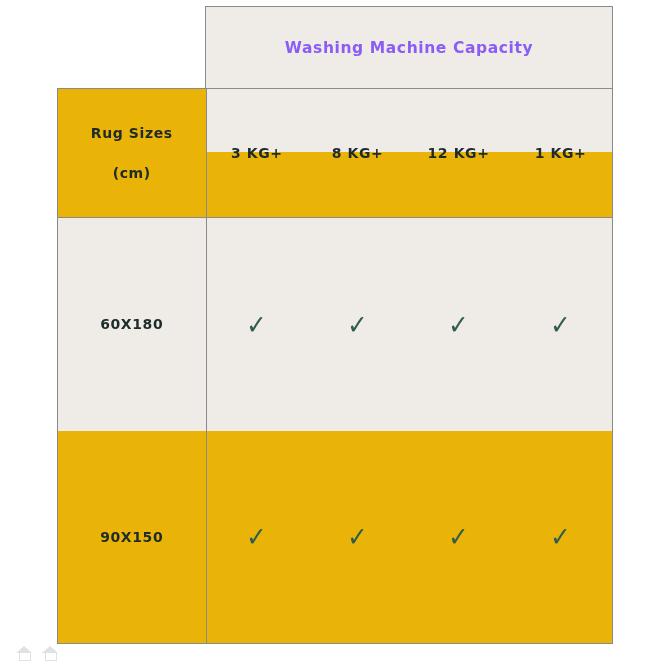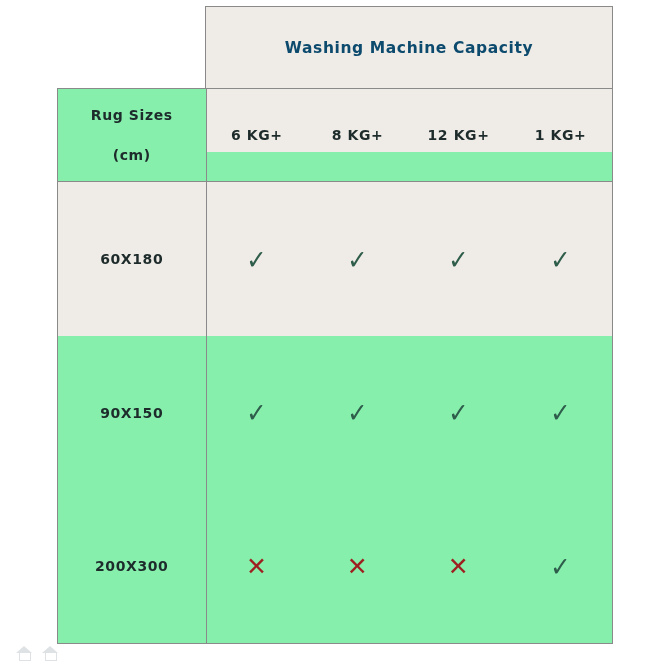--- a/index.html
+++ b/index.html
@@ -23,21 +23,21 @@
 
   
   #table-wrap {
     position: absolute;
     left: 57px;
     top: 88px;
     width: 556px;
     height: 556px;
     border: 1px solid #8a8a8a;
     box-sizing: border-box;
-    background: #86efac;
+    background: #eab308;
   }
 
   
   #capacity-header {
     position: absolute;
     left: 205px;
     top: 6px;
     width: 408px;
     height: 82px;
     box-sizing: border-box;
@@ -46,21 +46,21 @@
     background: #efebe6;
     display: flex;
     align-items: center;
     justify-content: center;
     z-index: 3;
   }
   #capacity-header .htitle {
     font-size: 15.5px;
     font-weight: bold;
     letter-spacing: 0.6px;
-    color: #0c4a6e;
+    color: #8b5cf6;
   }
 
   
   #capacity-strip {
     position: absolute;
     left: 148px;      
     top: 0px;
     width: 406px;
     height: 63px;
     background: #efebe6;
@@ -177,21 +177,21 @@
         <col style="width:101px">
         <col style="width:101px">
         <col style="width:103px">
       </colgroup>
       <tbody>
         <tr class="headrow">
           <th class="labelcell">
             <span class="l1">Rug Sizes</span>
             <span class="l2">(cm)</span>
           </th>
-          <th class="kg">6 KG+</th>
+          <th class="kg">3 KG+</th>
           <th class="kg">8 KG+</th>
           <th class="kg">12 KG+</th>
           <th class="kg">1 KG+</th>
         </tr>
 
         <tr class="datarow shaded">
           <td class="labelcell">60X180</td>
           <td><span class="mark check">✓</span></td>
           <td><span class="mark check">✓</span></td>
           <td><span class="mark check">✓</span></td>
@@ -202,27 +202,20 @@
           <td class="labelcell">90X150</td>
           <td><span class="mark check">✓</span></td>
           <td><span class="mark check">✓</span></td>
           <td><span class="mark check">✓</span></td>
           <td><span class="mark check">✓</span></td>
         </tr>
 
 
 
 
-        <tr class="datarow">
-          <td class="labelcell">200X300</td>
-          <td><span class="mark cross">✕</span></td>
-          <td><span class="mark cross">✕</span></td>
-          <td><span class="mark cross">✕</span></td>
-          <td><span class="mark check">✓</span></td>
-        </tr>
       </tbody>
     </table>
   </div>
 
   <div id="watermark">
     <div class="wm-ico">
       <div class="roof"></div>
         <div class="body"></div>
     </div>
     <div class="wm-ico">

